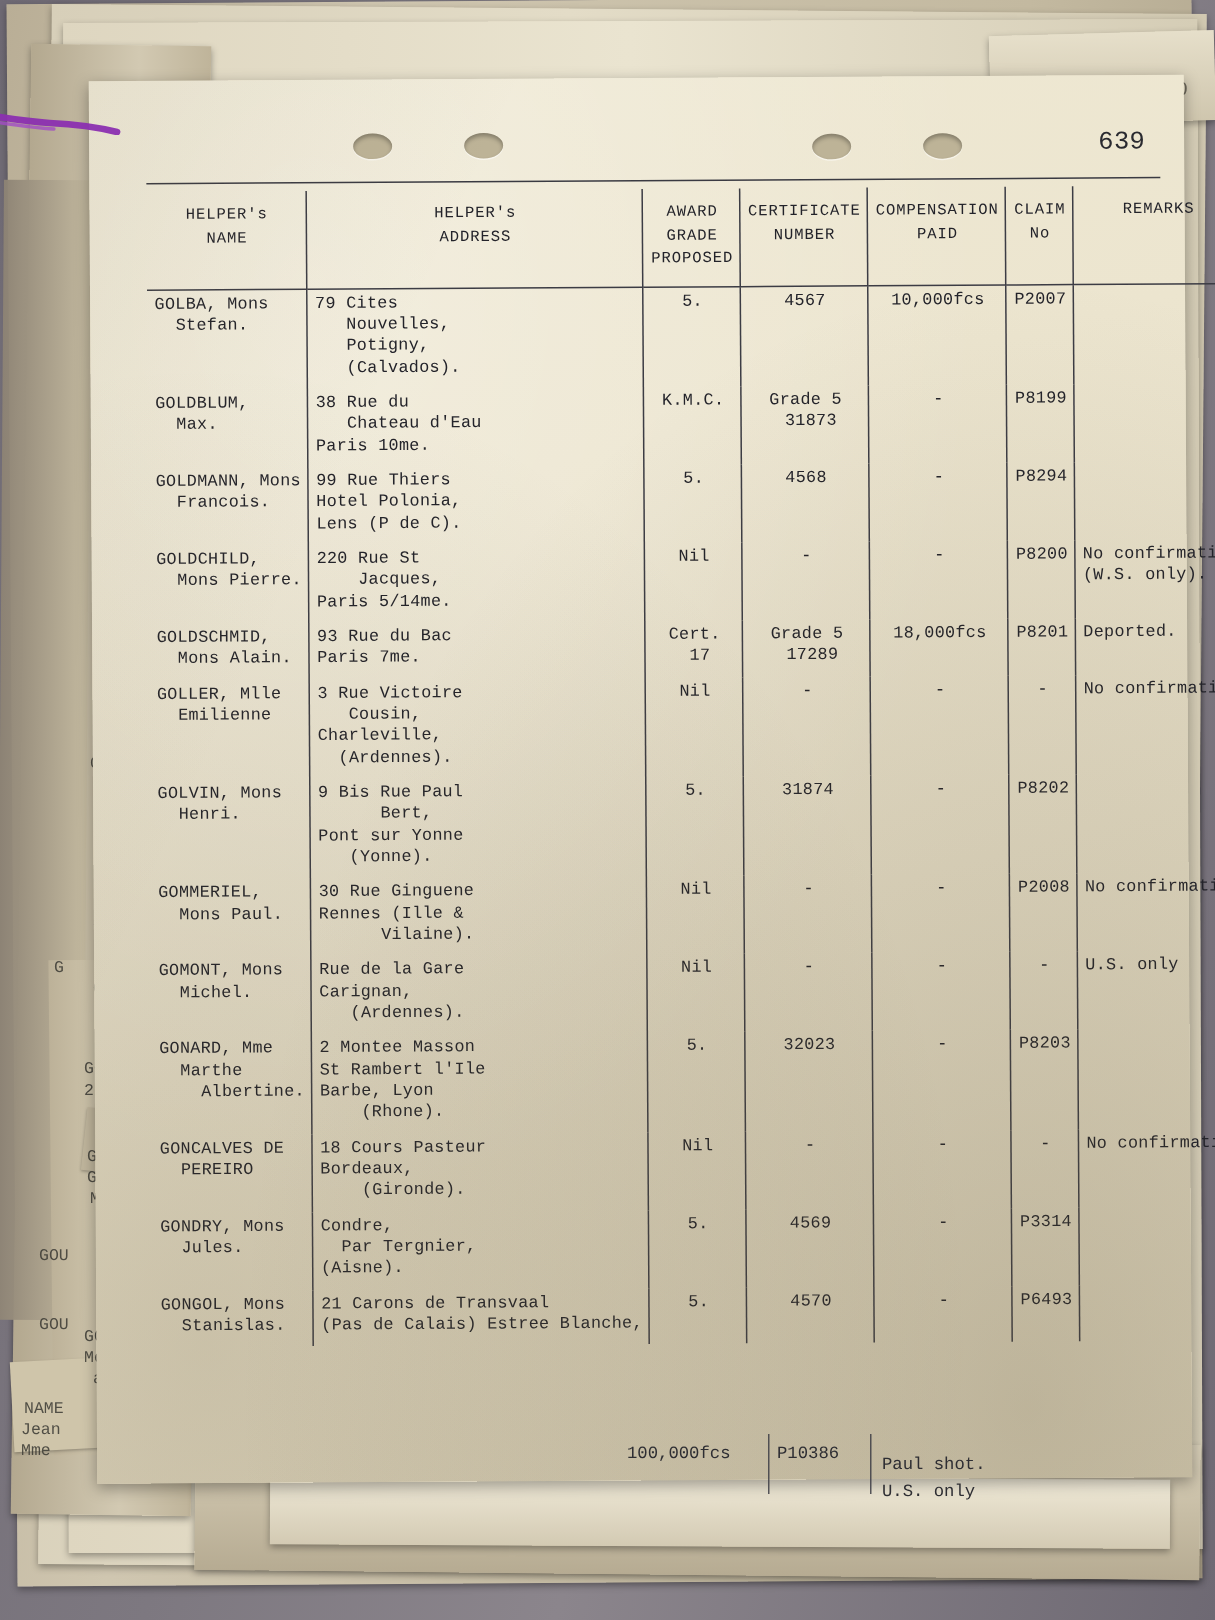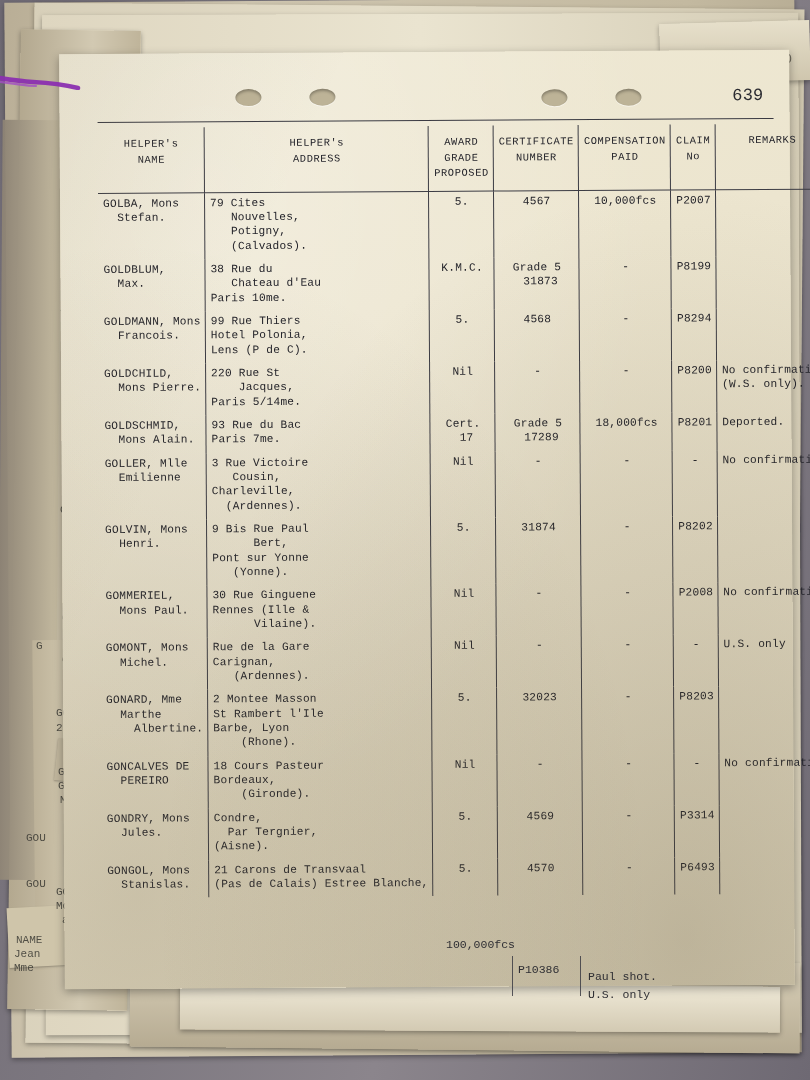--- a/index.html
+++ b/index.html
@@ -506,21 +506,21 @@
           </tbody>
       </table>
     </div>
   </div>
 
   <svg class="thread" viewBox="0 0 190 22">
     <path d="M0,4 C30,2 60,12 95,14 C115,15 128,17 140,20" stroke="#8b2fb0" stroke-width="4.5" fill="none" stroke-linecap="round" opacity="0.95"></path>
     <path d="M2,8 C34,7 64,16 98,18" stroke="#a24cc4" stroke-width="2.2" fill="none" stroke-linecap="round" opacity="0.8"></path>
   </svg>
 
-  <div class="bottom-text" style="left:418px; top:938px;margin-left:28px;">100,000fcs</div>
+  <div class="bottom-text" style="left:418px; top:963px;">100,000fcs</div>
   <div class="bottom-text" style="left:518px; top:963px;">P10386</div>
   <div class="bottom-text" style="left:588px; top:970px;">Paul shot.</div>
   <div class="bottom-text" style="left:588px; top:988px;">U.S. only</div>
 
   <div style="position:absolute;left:512px;top:956px;width:1.3px;height:40px;background:#3c3c44;opacity:.85;"></div>
   <div style="position:absolute;left:580px;top:956px;width:1.3px;height:40px;background:#3c3c44;opacity:.85;"></div>
 
 </div>
 
 </body></html>

